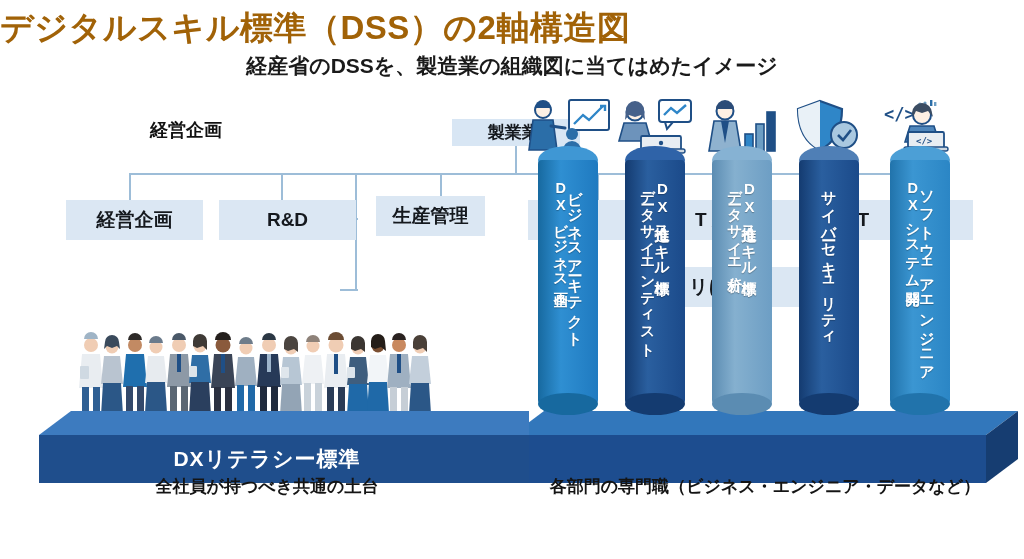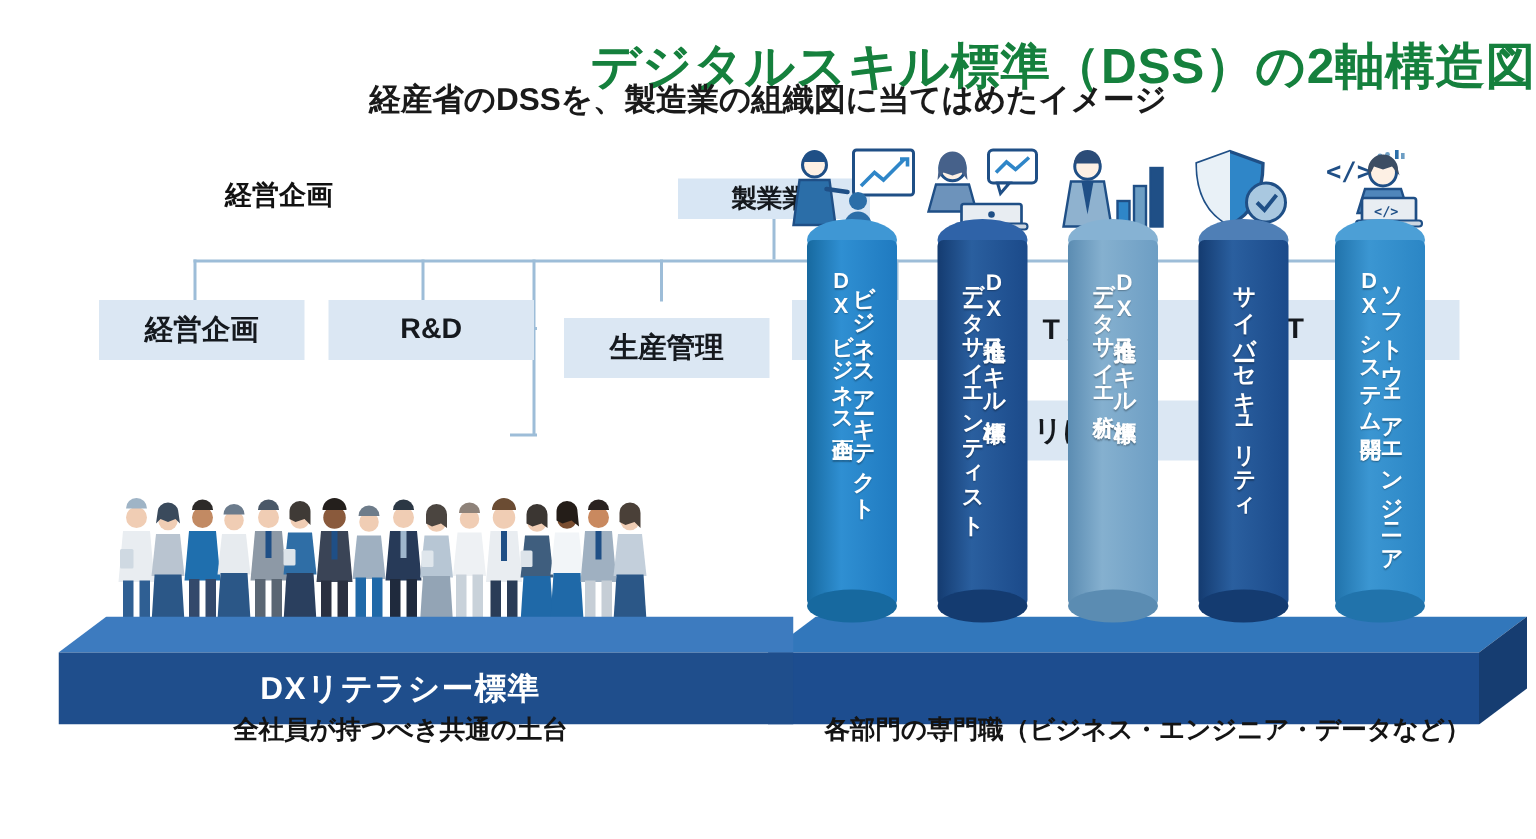--- a/index.html
+++ b/index.html
@@ -7,22 +7,22 @@
   body{
     width:1024px;height:559px;overflow:hidden;position:relative;
     background:#ffffff;
     font-family:"Liberation Sans","DejaVu Sans",sans-serif;
     color:#111;
   }
   #stage{position:absolute;inset:0;}
 
   
   .title{
-    position:absolute;left:0;right:0;top:6px;text-align:right;
-    font-size:33px;font-weight:bold;letter-spacing:.5px;color:#15803d;margin-top:16px;
+    position:absolute;left:0;right:0;top:6px;text-align:left;
+    font-size:33px;font-weight:bold;letter-spacing:.5px;color:#a16207;
   }
   .subtitle{
     position:absolute;left:0;right:0;top:52px;text-align:center;
     font-size:21px;font-weight:bold;color:#1a1a1a;
   }
 
   
   .org-layer{position:absolute;left:0;top:0;width:1024px;height:330px;padding-left:28px;}
   .org-root{
     position:absolute;left:150px;top:118px;
@@ -112,21 +112,21 @@
     <div class="org-box tag" style="left:452px;top:119px;width:128px;height:27px;">
       <span>製業業!</span>
     </div>
 
     <div class="org-box" style="left:66px;top:200px;width:137px;height:40px;">
       <span>経営企画</span>
     </div>
     <div class="org-box" style="left:219px;top:200px;width:137px;height:40px;">
       <span>R&amp;D</span>
     </div>
-    <div class="org-box" style="left:376px;top:212px;width:137px;height:40px;text-align:center;">
+    <div class="org-box" style="left:376px;top:196px;width:109px;height:40px;text-align:center;">
       <span>生産管理</span>
     </div>
     <div class="org-box" style="left:528px;top:200px;width:137px;height:40px;justify-content:flex-end;">
       <span>門</span>
     </div>
     <div class="org-box" style="left:681px;top:200px;width:137px;height:40px;justify-content:flex-start;padding-left:14px;">
       <span>T 見</span>
     </div>
     <div class="org-box" style="left:836px;top:200px;width:137px;height:40px;justify-content:flex-start;padding-left:10px;">
       <span>-IT</span>

